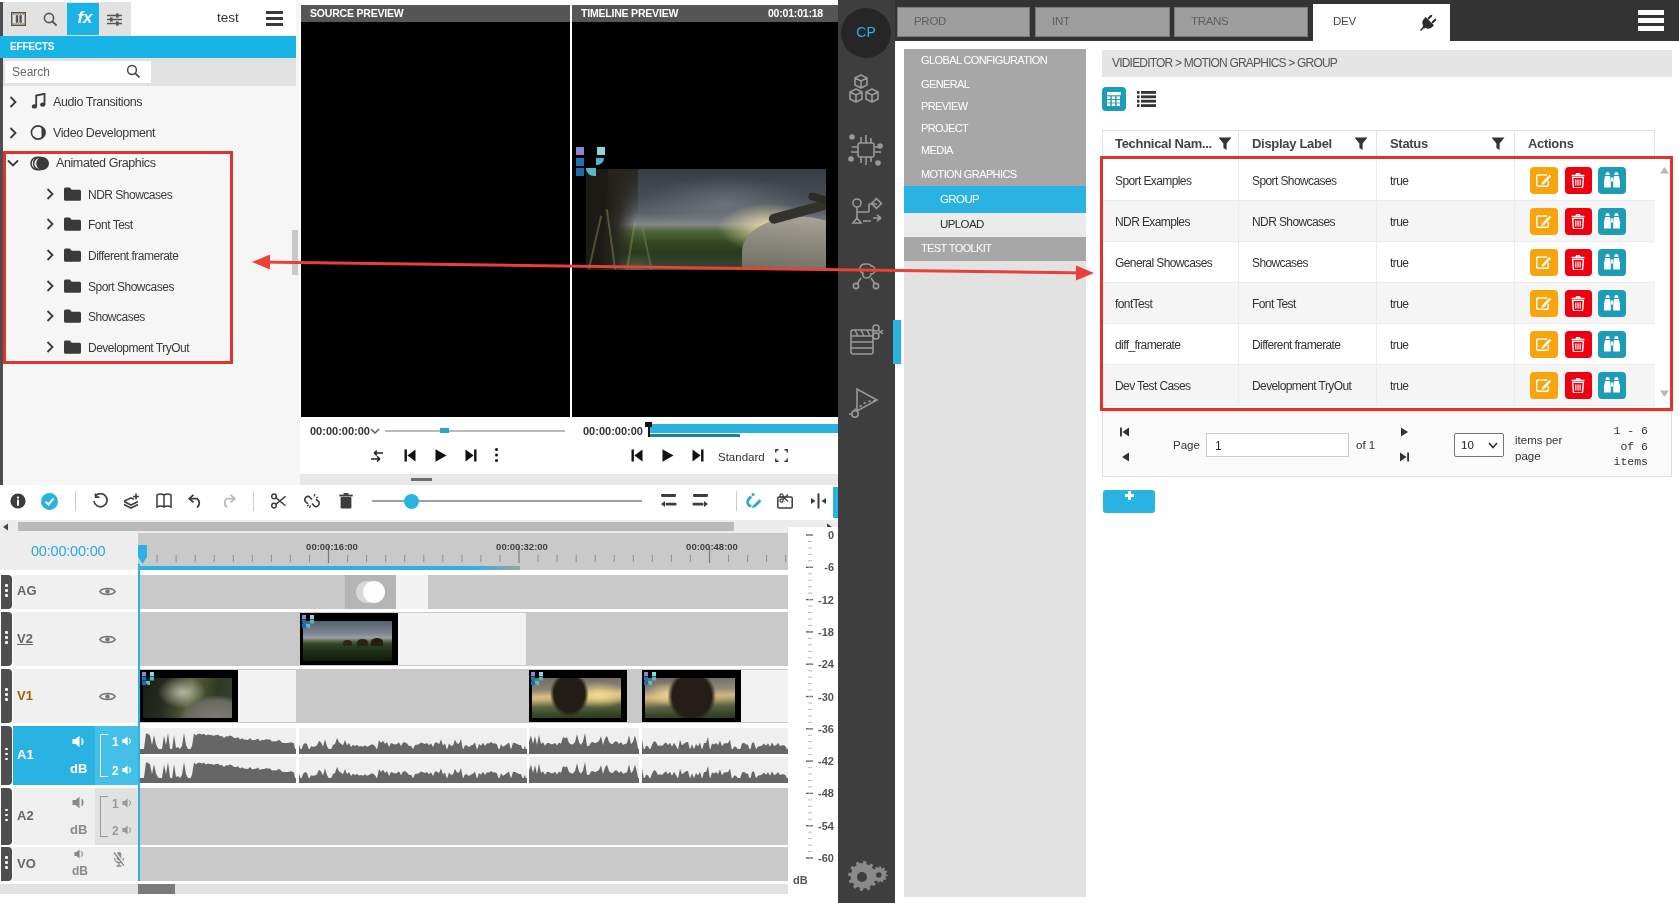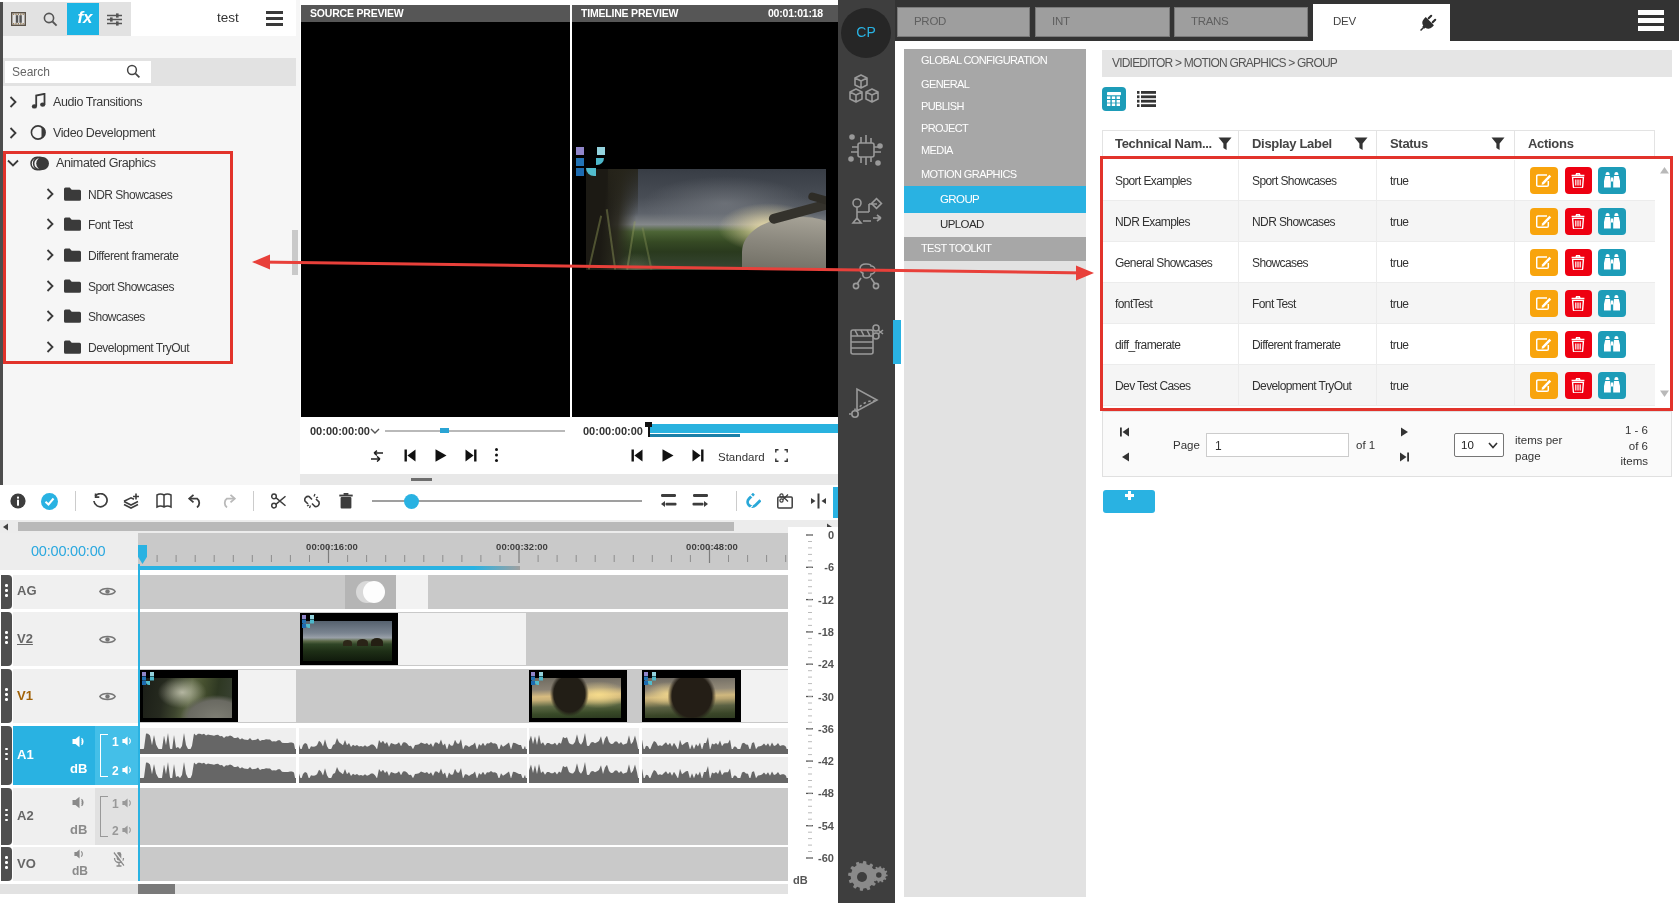--- a/index.html
+++ b/index.html
@@ -37,20 +37,21 @@
         <line x1="0" y1="2.5" x2="15" y2="2.5" stroke="#555" stroke-width="1.5"></line>
         <line x1="0" y1="6.5" x2="15" y2="6.5" stroke="#555" stroke-width="1.5"></line>
         <line x1="0" y1="10.5" x2="15" y2="10.5" stroke="#555" stroke-width="1.5"></line>
         <rect x="9" y="0.4" width="2.6" height="4.2" fill="#555"></rect>
         <rect x="3" y="4.4" width="2.6" height="4.2" fill="#555"></rect>
         <rect x="9" y="8.4" width="2.6" height="4.2" fill="#555"></rect>
       </svg>
  <div class="abs" style="left:131px;top:2px;width:165px;height:34px;background:#fff;"></div>
  <div class="abs" style="left:217px;top:10px;font-size:13.5px;color:#333;">test</div>
  <div class="abs" style="left:266px;top:11px;width:17px;height:3.2px;background:#3a3a3a;box-shadow:0 6px 0 #3a3a3a,0 12px 0 #3a3a3a;"></div>
+ <div class="abs" style="left:0;top:36px;width:296px;height:22px;background:#18b4e5;color:#fff;font-weight:bold;font-size:10px;letter-spacing:-0.2px;line-height:22px;padding-left:10px;">EFFECTS</div>
  <div class="abs" style="left:3px;top:58px;width:293px;height:28px;background:#e2e2e2;"></div>
  <div class="abs" style="left:5px;top:61px;width:146px;height:22px;background:#fff;"></div>
  <div class="abs" style="left:12px;top:65px;font-size:12px;color:#666;">Search</div>
  <svg class="abs" style="left:126px;top:64px;" width="15" height="15" viewBox="0 0 15 15">
         <circle cx="6" cy="6" r="4.4" fill="none" stroke="#444" stroke-width="1.5"></circle>
         <line x1="9.3" y1="9.3" x2="13.4" y2="13.4" stroke="#444" stroke-width="1.7"></line>
       </svg>
 </div>
 <svg class="abs" style="left:9px;top:96px;" width="8" height="12" viewBox="0 0 8 12">
       <path d="M1.5,1 L6.5,6 L1.5,11" fill="none" stroke="#3a3a3a" stroke-width="1.8"></path>
@@ -636,21 +637,21 @@
         <rect x="12.8" y="1.2" width="2.1" height="5.6" rx="1"></rect>
         <path d="M5.2,7 h11.6 v2.3 a5.8,5.8 0 0 1 -4.4,5.6 v1.4 h-2.8 v-1.4 a5.8,5.8 0 0 1 -4.4,-5.6 z"></path>
         <rect x="10.3" y="15.6" width="1.5" height="4.6"></rect>
       </g>
     </svg>
     <div class="abs" style="left:1638px;top:10px;width:26px;height:4.5px;background:#fff;box-shadow:0 8px 0 #fff,0 16px 0 #fff;"></div>
     <div class="abs" style="left:904px;top:49px;width:182px;height:212px;background:#a7a7a7;"></div>
     <div class="abs" style="left:904px;top:261px;width:182px;height:636px;background:#e2e2e2;"></div>
     <div class="abs" style="left:921px;top:54px;font-size:11px;letter-spacing:-0.6px;color:#fff;">GLOBAL CONFIGURATION</div>
     <div class="abs" style="left:921px;top:78px;font-size:11px;letter-spacing:-0.6px;color:#fff;">GENERAL</div>
-    <div class="abs" style="left:921px;top:100px;font-size:11px;letter-spacing:-0.6px;color:#fff;">PUBLISH</div>
+    <div class="abs" style="left:921px;top:100px;font-size:11px;letter-spacing:-0.6px;color:#fff;">PREVIEW</div>
     <div class="abs" style="left:921px;top:122px;font-size:11px;letter-spacing:-0.6px;color:#fff;">PROJECT</div>
     <div class="abs" style="left:921px;top:144px;font-size:11px;letter-spacing:-0.6px;color:#fff;">MEDIA</div>
     <div class="abs" style="left:921px;top:168px;font-size:11px;letter-spacing:-0.6px;color:#fff;">MOTION GRAPHICS</div>
     <div class="abs" style="left:904px;top:186px;width:182px;height:27px;background:#29b2e2;"></div>
     <div class="abs" style="left:940px;top:193px;font-size:11.5px;letter-spacing:-0.6px;color:#fff;">GROUP</div>
     <div class="abs" style="left:904px;top:213px;width:182px;height:24px;background:#ebebeb;"></div>
     <div class="abs" style="left:940px;top:218px;font-size:11.5px;letter-spacing:-0.6px;color:#2d2d2d;">UPLOAD</div>
     <div class="abs" style="left:921px;top:242px;font-size:11px;letter-spacing:-0.6px;color:#fff;text-align:center;">TEST TOOLKIT</div>
     <div class="abs" style="left:1102px;top:50px;width:570px;height:27px;background:#e5e5e5;"></div>
     <div class="abs" style="left:1112px;top:56px;font-size:12px;letter-spacing:-0.8px;color:#555;">VIDIEDITOR &gt; MOTION GRAPHICS &gt; GROUP</div>
@@ -902,21 +903,21 @@
     <svg class="abs" style="left:1399px;top:452px;" width="11" height="10" viewBox="0 0 11 10">
       <path d="M1,0.5 V9.5 L7.5,5 Z" fill="#333"></path>
       <rect x="8.2" y="0.5" width="1.8" height="9" fill="#333"></rect>
     </svg>
     <div class="abs" style="left:1454px;top:433px;width:50px;height:24px;background:#fff;border:1px solid #767676;border-radius:2px;"></div>
     <div class="abs" style="left:1461px;top:439px;font-size:11.5px;color:#222;">10</div>
     <svg class="abs" style="left:1488px;top:442px;" width="10" height="7" viewBox="0 0 10 7">
       <path d="M1,1 L5,5.6 L9,1" fill="none" stroke="#333" stroke-width="1.6"></path>
     </svg>
     <div class="abs" style="left:1515px;top:432px;font-size:11.5px;color:#333;line-height:16px;">items per<br>page</div>
-    <div class="abs" style="left:1560px;top:423px;width:88px;text-align:right;font-size:11.5px;color:#333;line-height:15.5px;">1 - 6<br>of 6<br>items</div>
+    <div class="abs" style="left:1560px;top:423px;width:88px;text-align:right;font-size:11.5px;color:#333;line-height:15.5px;font-family:Liberation Mono, monospace;">1 - 6<br>of 6<br>items</div>
     <div class="abs" style="left:1103px;top:490px;width:52px;height:23px;background:#29b2e2;border-radius:3px;"></div>
     <div class="abs" style="left:1125px;top:494px;width:9px;height:3px;background:#fff;"></div>
     <div class="abs" style="left:1128px;top:491px;width:3px;height:9px;background:#fff;"></div>
 <div class="abs" style="left:3px;top:151px;width:230px;height:213px;border:3px solid #e2332b;"></div>
 <div class="abs" style="left:1100px;top:156px;width:573px;height:255px;border:3px solid #e2332b;"></div>
 <svg class="abs" style="left:250px;top:252px;" width="846" height="30" viewBox="0 0 846 30">
  <line x1="8" y1="10" x2="838" y2="21" stroke="#e8403a" stroke-width="3"></line>
  <path d="M2,10 L20,2.5 L20,17.5 Z" fill="#e8403a"></path>
  <path d="M844,21 L826,13.5 L826,28.5 Z" fill="#e8403a"></path>
 </svg>

